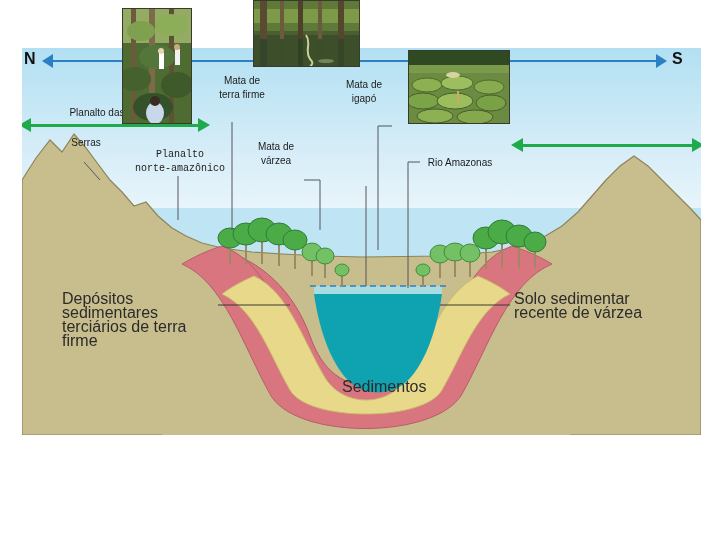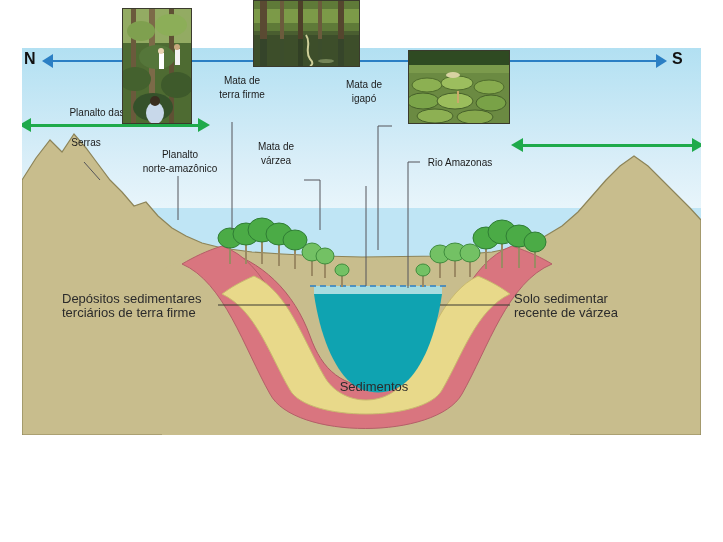--- a/index.html
+++ b/index.html
@@ -30,21 +30,21 @@
   .span-head.l{border-top:7px solid transparent;border-bottom:7px solid transparent;border-right:12px solid #1faa4b;}
   .span-head.r{border-top:7px solid transparent;border-bottom:7px solid transparent;border-left:12px solid #1faa4b;}
 
   
   .lbl{position:absolute;color:#1b1b1b;font-size:10px;line-height:14px;text-align:center;white-space:pre-line;}
 
   
   .photo{position:absolute;overflow:hidden;border:1px solid #3a3a2c;background:#2e4a22;}
 
   
-  .strata-label{position:absolute;font-size:13px;color:#2b2b2b;line-height:14px;}
+  .strata-label{position:absolute;font-size:16px;color:#2b2b2b;line-height:14px;}
 </style>
 </head>
 <body>
 
 <div id="stage">
 
   <div class="diagram">
 
     <div class="sky"></div>
     <div class="sky-grad"></div>
@@ -174,35 +174,35 @@
       <line x1="156" y1="146" x2="156" y2="190" stroke="#55555a" stroke-width="1"></line>
       <line x1="210" y1="92" x2="210" y2="200" stroke="#55555a" stroke-width="1"></line>
       <path d="M282,150 L298,150 L298,166 L298,200" stroke="#55555a" stroke-width="1" fill="none"></path>
       <path d="M370,96 L356,96 L356,120 L356,220" stroke="#55555a" stroke-width="1" fill="none"></path>
       <line x1="344" y1="156" x2="344" y2="256" stroke="#55555a" stroke-width="1"></line>
       <path d="M398,132 L386,132 L386,150 L386,258" stroke="#55555a" stroke-width="1" fill="none"></path>
       <line x1="196" y1="275" x2="268" y2="275" stroke="#3b3b33" stroke-width="1.2"></line>
       <line x1="418" y1="275" x2="488" y2="275" stroke="#3b3b33" stroke-width="1.2"></line>
     </svg>
 
-    <div class="lbl" style="left:108px;top:118px;width:100px;">Planalto
+    <div class="lbl" style="left:108px;top:118px;width:100px;font-family:Liberation Mono, monospace;">Planalto
 norte-amazônico</div>
     <div class="lbl" style="left:184px;top:44px;width:72px;">Mata de
 terra firme</div>
     <div class="lbl" style="left:222px;top:110px;width:64px;">Mata de
 várzea</div>
     <div class="lbl" style="left:310px;top:48px;width:64px;">Mata de
 igapó</div>
     <div class="lbl" style="left:388px;top:126px;width:100px;text-align:center;">Rio Amazonas</div>
 
     <div class="strata-label" style="left:40px;top:262px;width:160px;">Depósitos sedimentares
 terciários de terra firme</div>
     <div class="strata-label" style="left:492px;top:262px;width:140px;">Solo sedimentar
 recente de várzea</div>
-    <div class="strata-label" style="left:312px;top:350px;width:80px;text-align:center;">Sedimentos</div>
+    <div class="strata-label" style="left:320px;top:350px;width:80px;text-align:center;">Sedimentos</div>
 
   </div>
 
   <div class="photo" style="left:122px;top:8px;width:68px;height:114px;">
     <svg width="68" height="114">
       <rect x="0" y="0" width="68" height="114" fill="#6f8a4a"></rect>
       <rect x="0" y="0" width="68" height="40" fill="#93ab63"></rect>
       <rect x="0" y="34" width="68" height="80" fill="#4e6b32"></rect>
       <rect x="8" y="0" width="5" height="114" fill="#6b5a3c"></rect>
       <rect x="26" y="0" width="6" height="114" fill="#7c6a48"></rect>

